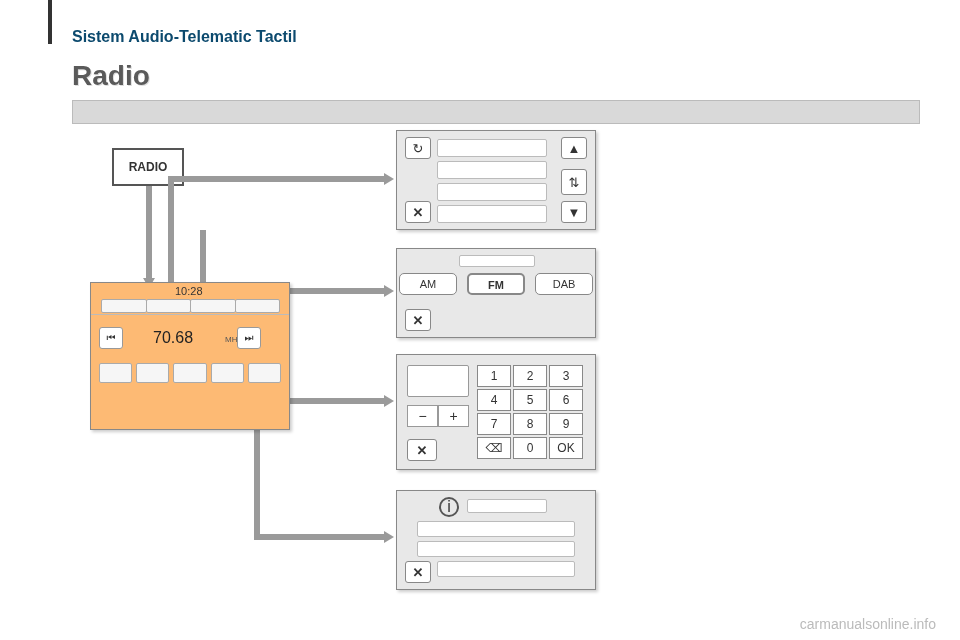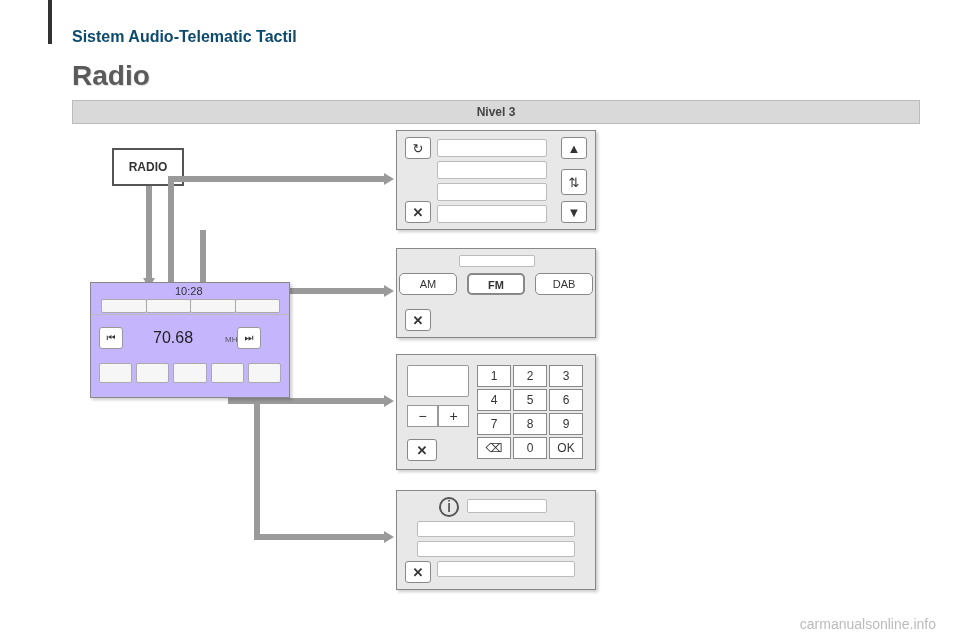--- a/index.html
+++ b/index.html
@@ -69,23 +69,23 @@
       line-height: 34px;
       font-size: 12px;
       font-weight: bold;
     }
     
     .main-panel {
       position: absolute;
       left: 90px;
       top: 282px;
       width: 200px;
-      height: 116px;
+      height: 148px;
       border: 1px solid #888;
-      background: #c4b5fd;
+      background: #fdba74;
       box-shadow: 2px 2px 3px rgba(0,0,0,0.2);
     }
     .mp-top-row {
       position: relative;
       height: 32px;
       border-bottom: 1px solid #bbb;
     }
     .mp-time {
       position: absolute;
       left: 84px;
@@ -305,21 +305,20 @@
     .close-x { font-weight: bold; }
   </style>
 </head>
 <body>
 
 <div class="left-bar"></div>
 <div class="header-small">Sistem Audio-Telematic Tactil</div>
 <div class="title">Radio</div>
 
 <div class="level-header">
-  <div>Nivel 3</div>
 </div>
 
 <div class="radio-label">RADIO</div>
 
 <div class="conn" style="left:146px; top:186px; width:6px; height:96px;"></div>
 <div class="arrowhead-down" style="left:143px; top:278px;"></div>
 
 <div class="conn" style="left:168px; top:176px; width:6px; height:142px;"></div>
 <div class="conn" style="left:168px; top:176px; width:216px; height:6px;"></div>
 <div class="arrowhead" style="left:384px; top:173px;"></div>

